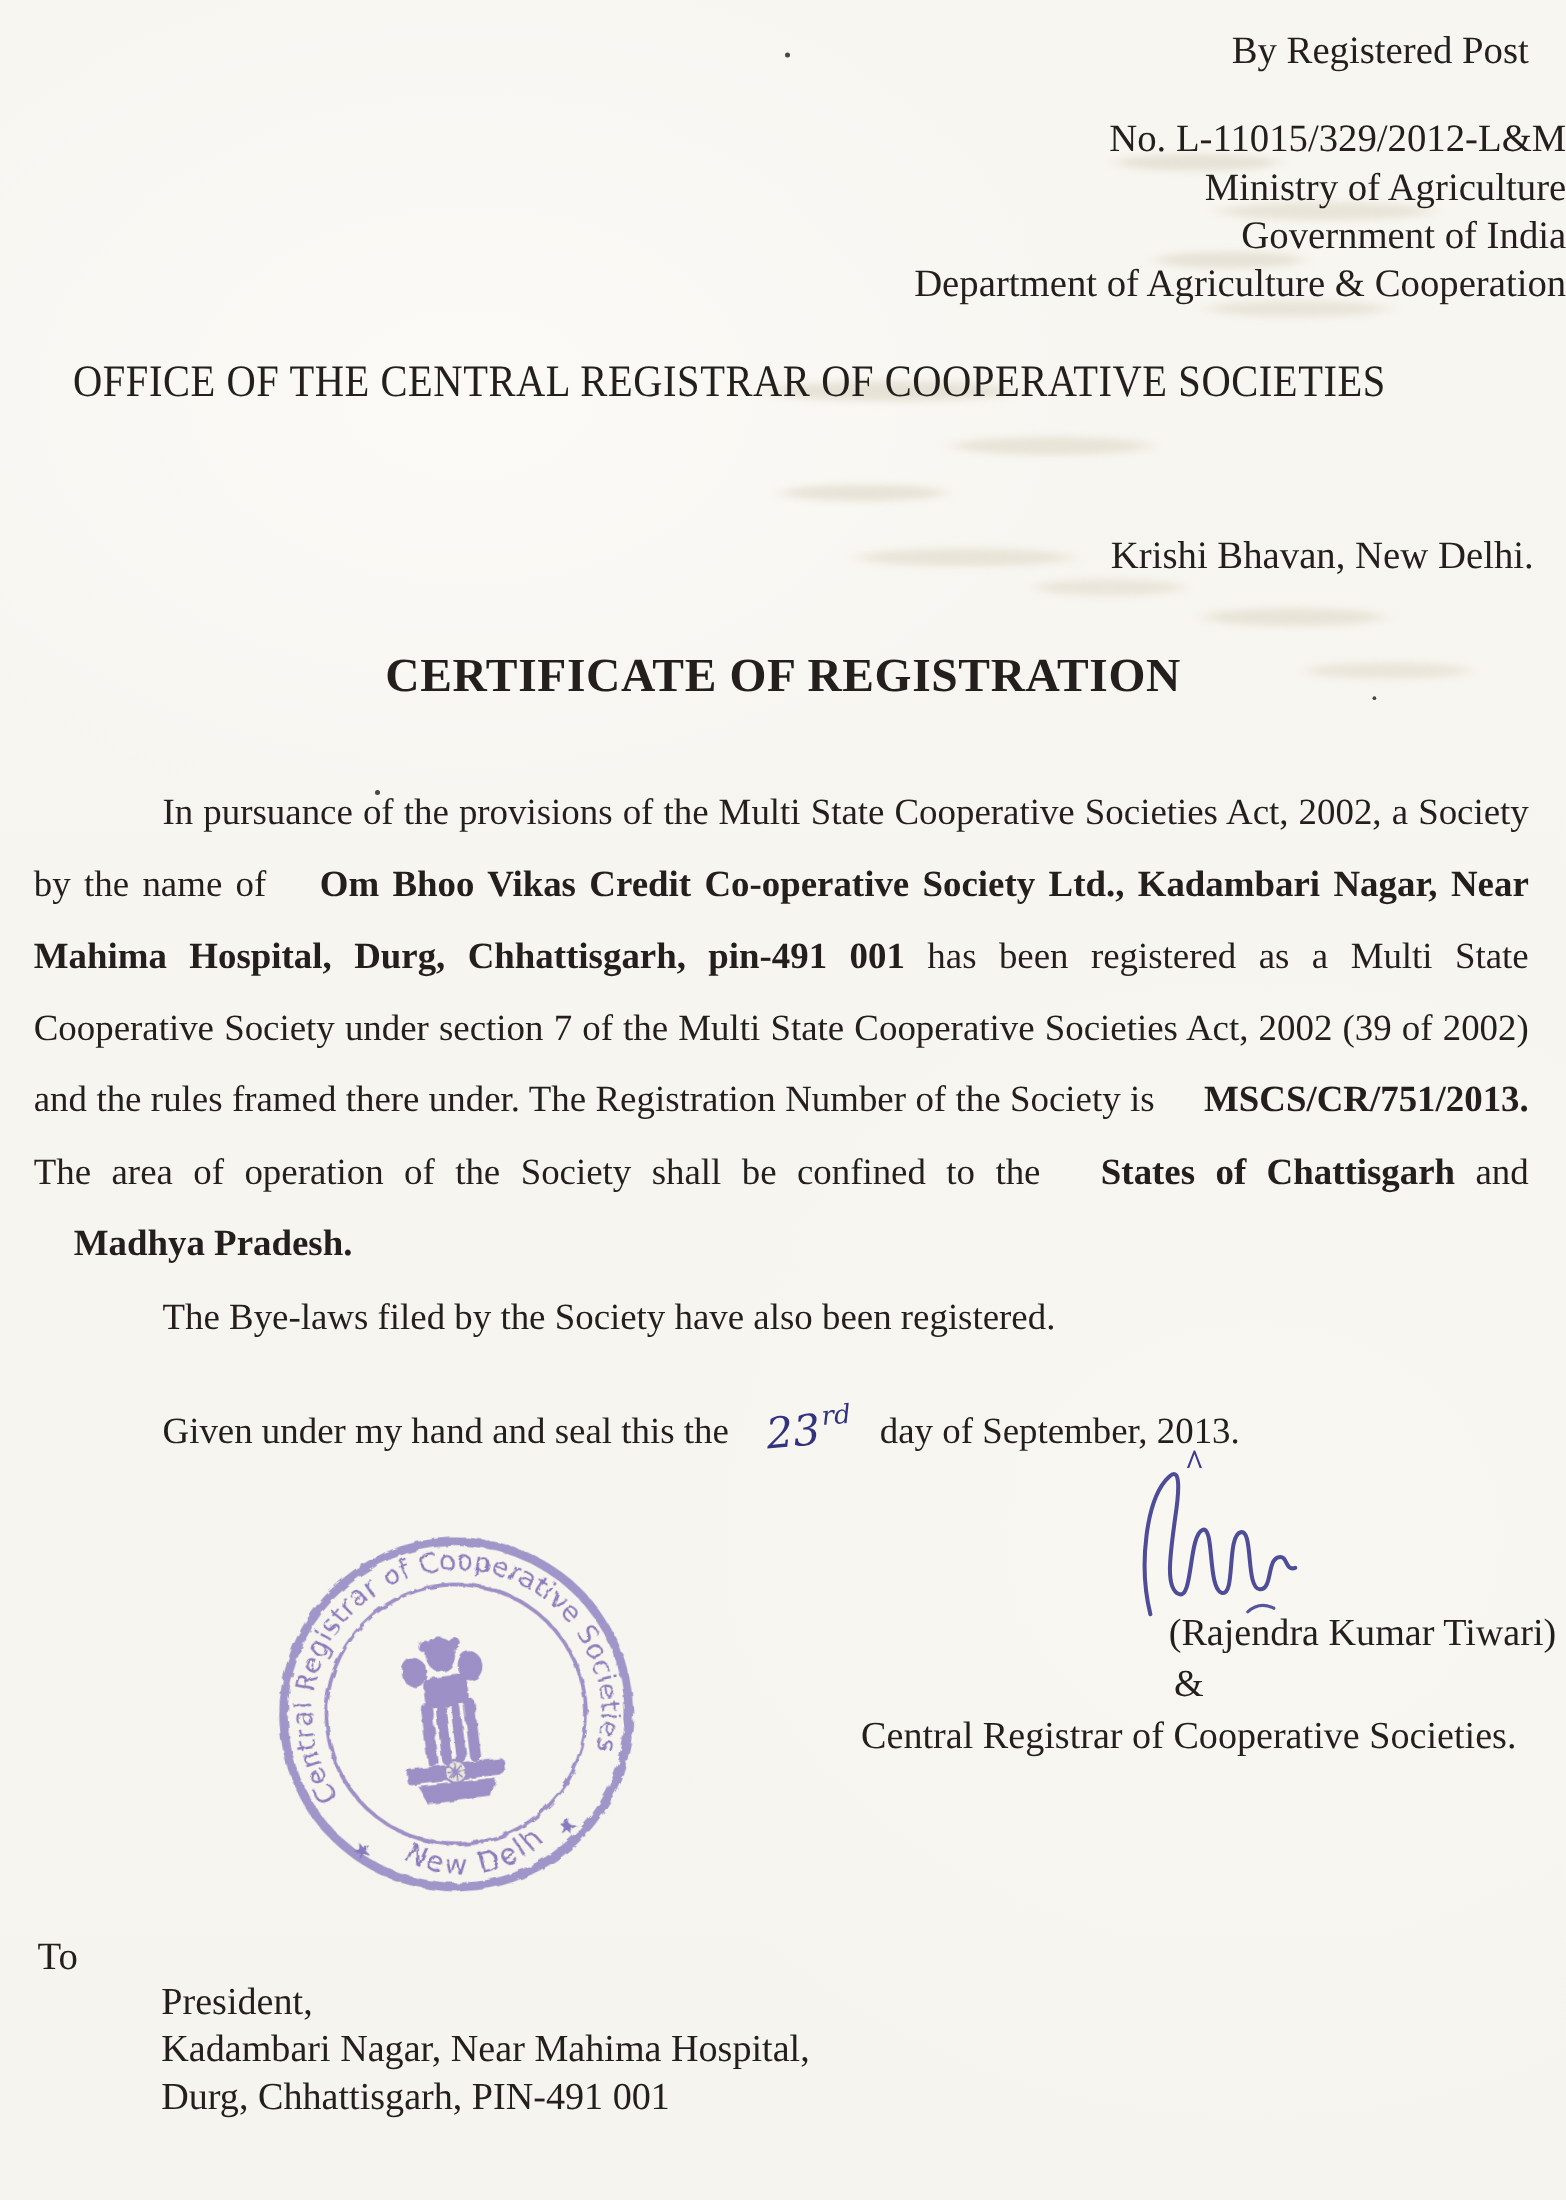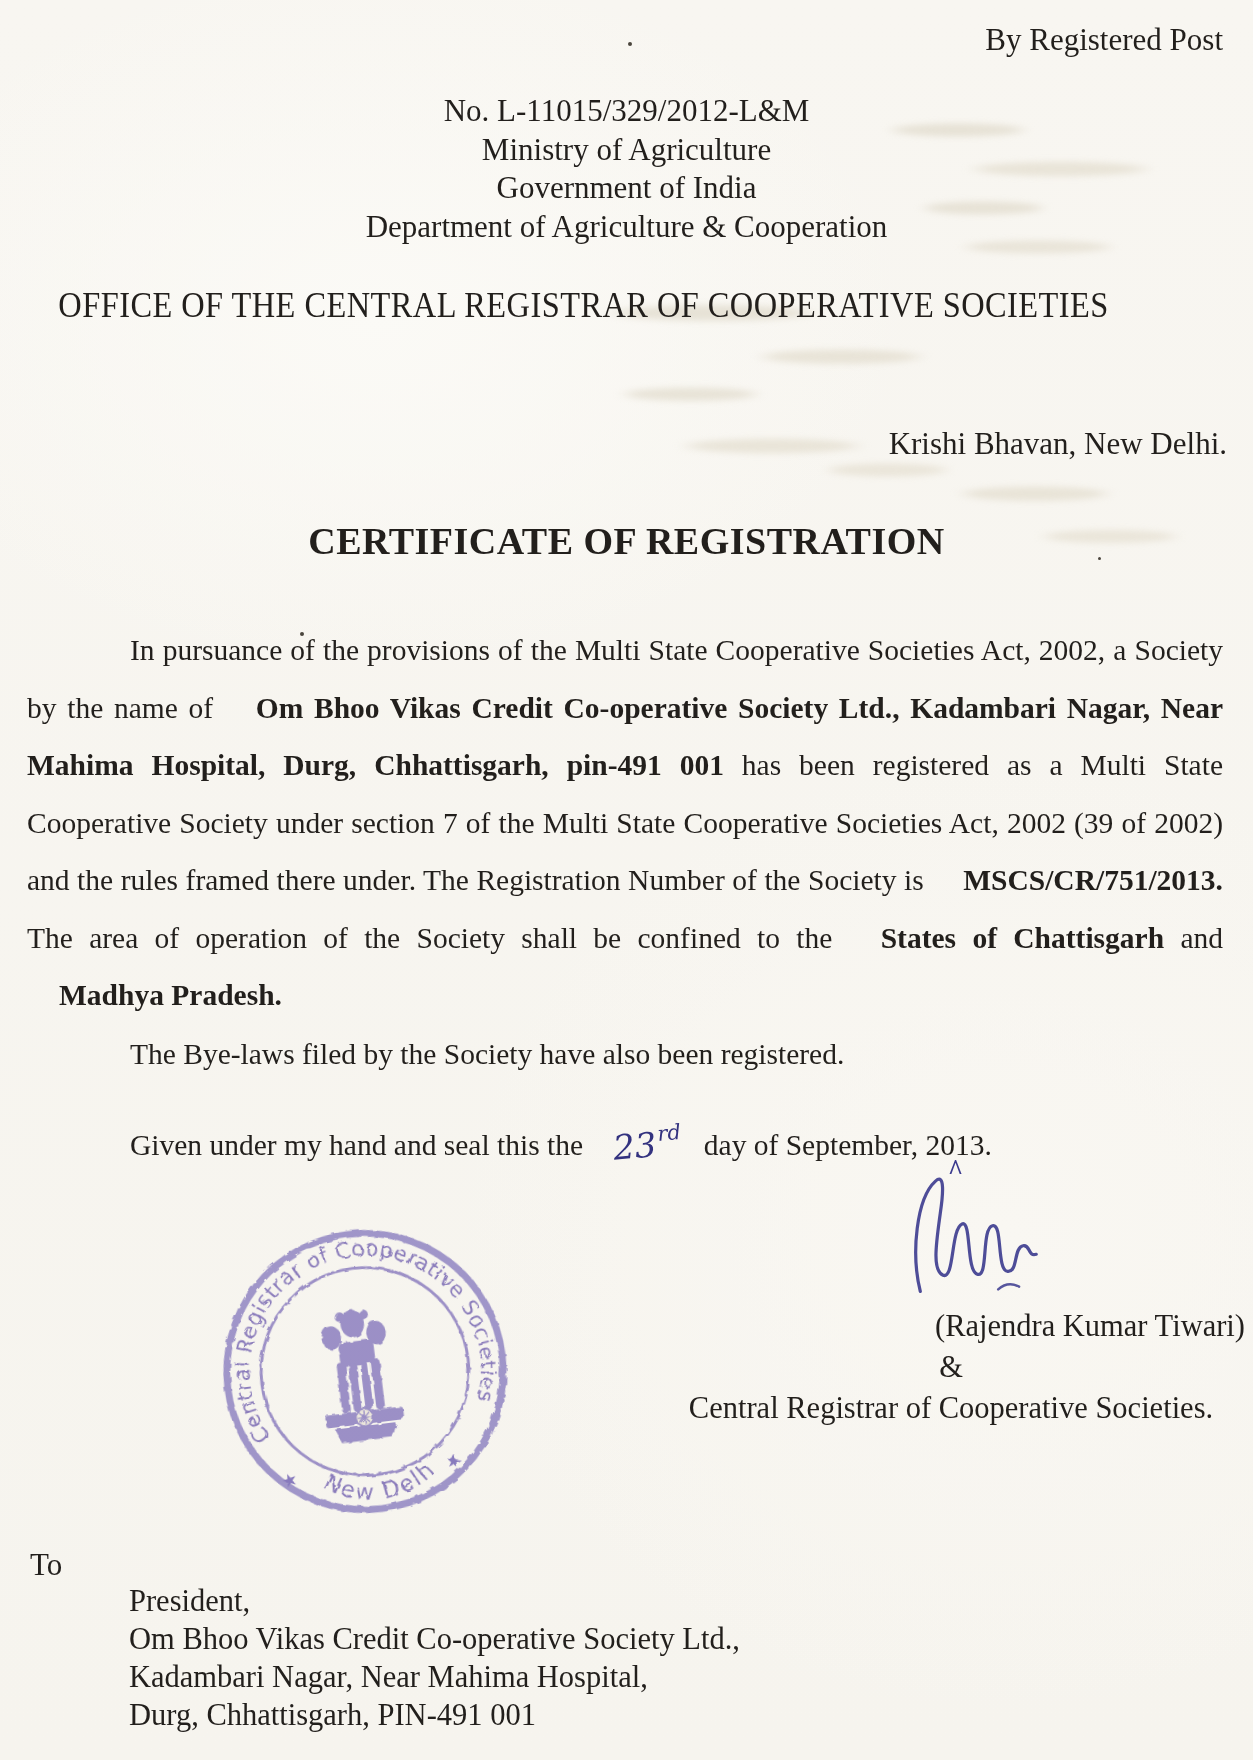--- a/index.html
+++ b/index.html
@@ -9,41 +9,41 @@
     background-image:
       radial-gradient(900px 600px at 30% 18%, #fbfaf6 0%, rgba(251,250,246,0) 60%),
       radial-gradient(800px 700px at 80% 70%, #f9f7f2 0%, rgba(249,247,242,0) 70%),
       linear-gradient(#f8f6f1,#f6f4ee);
     font-family:"Liberation Serif","DejaVu Serif",serif;
     color:#221f1c;
   }
   .abs{position:absolute;}
   
   .by-post{top:22px; right:30px; font-size:31px;}
-  .hdr{top:92px; left:0; width:100%; text-align:center; font-size:31px; line-height:38.6px;}
+  .hdr{top:92px; left:0; width:100%; text-align:right; font-size:31px; line-height:38.6px;}
   .office{top:284px; left:0; width:100%; text-align:left; white-space:nowrap;}
   .office>span{display:inline-block; font-size:36px; transform:scaleX(0.9); transform-origin:center; letter-spacing:0.5px;}
   .place{top:426px; right:26px; font-size:31px;}
   .cert-title{top:519px; left:0; width:100%; text-align:center; font-size:38px; font-weight:bold; letter-spacing:0.5px;}
   
   .para1{top:622px; left:27px; width:1196px; font-size:29.5px; line-height:57.5px;
          text-align:justify; text-indent:103px;}
   .b{font-weight:bold;margin-left:32px;}
   .para2{top:1026px; left:27px; width:1196px; font-size:29.5px; line-height:57.5px; text-indent:103px;}
   .given{top:1123px; left:130px; font-size:29.5px; white-space:nowrap;}
   .hw{display:inline-block; margin:0 24px 0 30px; font-family:"DejaVu Serif",serif; font-style:italic;
       font-size:34px; color:#33327f; transform:rotate(-5deg); position:relative; top:2px;}
   .hw .ord{font-size:21px; position:relative; top:-15px; left:2px;}
   .caret{top:1156px; left:948px; font-size:26px; font-weight:bold; color:#3b3a8e; transform:scaleY(1.15);}
   
   .stamp{top:1223px; left:218px; width:294px; height:297px; transform:rotate(-7deg); mix-blend-mode:multiply; opacity:0.92;}
   
   .sig-svg{top:1168px; left:888px; width:152px; height:146px;}
   .sigblock{top:1286px; left:655px; width:592px; text-align:center; font-size:30.5px; line-height:41px;}
-  .sig-name{text-align:right; padding-right:2px;margin-top:20px;}
+  .sig-name{text-align:right; padding-right:2px;}
   
   .to{top:1547px; left:30px; font-size:31px;}
   .recip{top:1582px; left:129px; font-size:30.5px; line-height:38px;}
   
   .ghost{position:absolute; filter:blur(3px); opacity:0.55; pointer-events:none;}
   .g1{top:112px; left:862px; width:320px; height:150px;
       background-image:
         radial-gradient(100px 10px at 30% 12%, #d9d2c0 55%, transparent 75%),
         radial-gradient(130px 11px at 62% 38%, #ddd6c4 55%, transparent 75%),
         radial-gradient(90px 10px at 38% 64%, #dad3c1 55%, transparent 75%),
@@ -150,18 +150,17 @@
 
   <div class="abs sigblock">
     <div class="sig-name">(Rajendra Kumar Tiwari)</div>
     <div>&amp;</div>
     <div>Central Registrar of Cooperative Societies.</div>
   </div>
 
   <div class="abs to">To</div>
   <div class="abs recip">
     <div>President,</div>
-    <div>Om Bhoo Vikas Credit Co-operative  Society Ltd.,</div>
     <div>Kadambari Nagar, Near Mahima Hospital,</div>
     <div>Durg, Chhattisgarh, PIN-491 001</div>
   </div>
 
 </div>
 
 </body></html>

